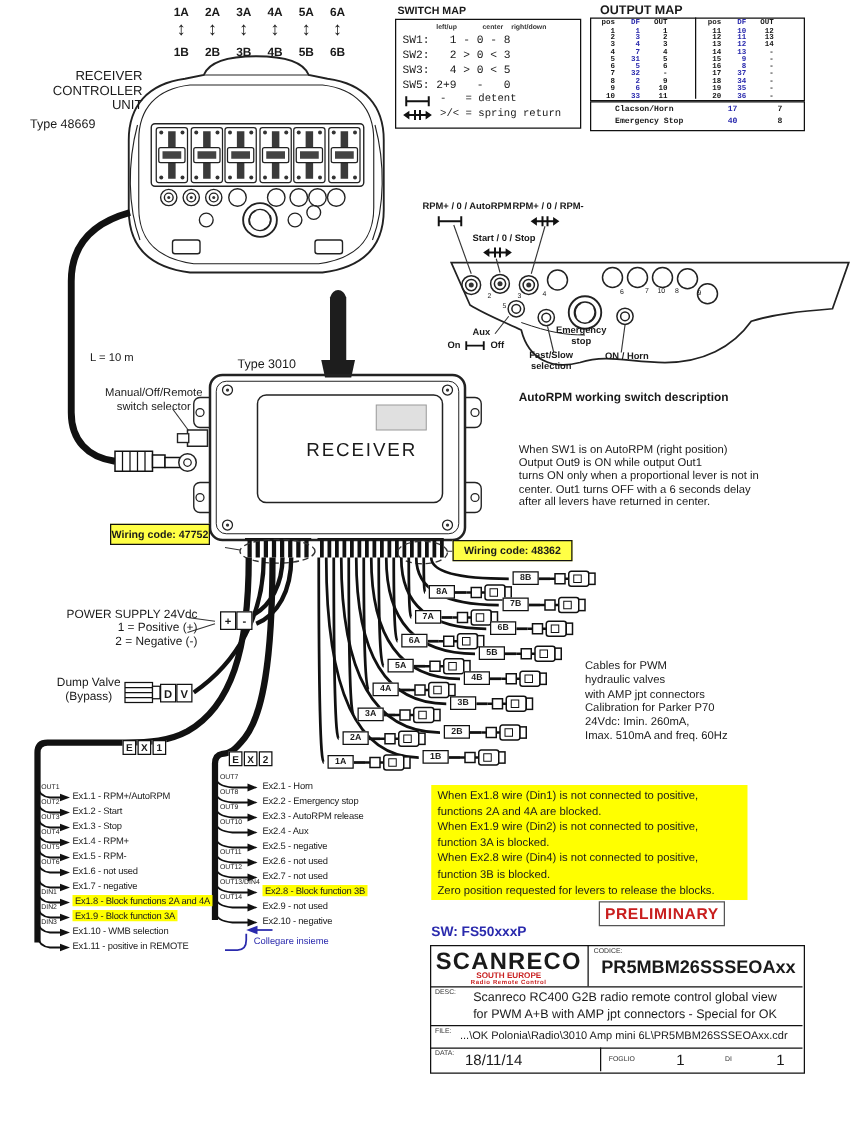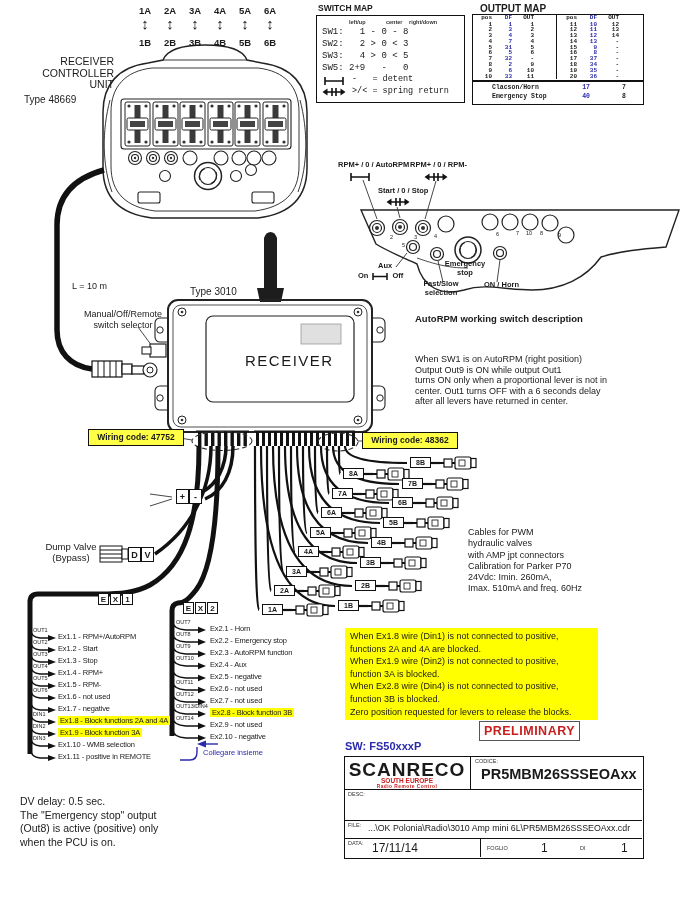--- a/index.html
+++ b/index.html
@@ -585,23 +585,26 @@
   <span class="abs num" style="left:540px;top:230px">8</span>
   <span class="abs num" style="left:558px;top:232px">9</span>
 
   <span class="abs b nw" style="left:415px;top:313px;font-size:9.5px">AutoRPM working switch description</span>
   <div class="abs pre" style="left:415px;top:354px;font-size:9px;line-height:10.5px">When SW1 is on AutoRPM (right position)
 Output Out9 is ON while output Out1
 turns ON only when a proportional lever is not in
 center. Out1 turns OFF with a 6 seconds delay
 after all levers have returned in center.</div>
 
-  <div class="abs wc" style="left:88px;top:429px;width:96px;height:17px">Wiring code: 47752</div>
+  <div class="abs wc" style="left:88px;top:419px;width:80px;height:17px">Wiring code: 47752</div>
   <div class="abs wc" style="left:362px;top:432px;width:96px;height:17px">Wiring code: 48362</div>
 
+  <div class="abs pre rgt" style="left:28px;top:486px;width:130px;font-size:9.5px;line-height:11px">POWER SUPPLY 24Vdc
+1 = Positive (+)
+2 = Negative (-)</div>
   <span class="abs conn" style="left:176px;top:489px">+</span>
   <span class="abs conn" style="left:189px;top:489px">-</span>
   <div class="abs pre ctr" style="left:43px;top:541px;width:56px;font-size:9.5px;line-height:11px">Dump Valve
 (Bypass)</div>
   <span class="abs conn" style="left:128px;top:547px">D</span>
   <span class="abs conn" style="left:141px;top:547px">V</span>
 
   <div class="abs pre" style="left:468px;top:527px;font-size:9px;line-height:11.3px">Cables for PWM
 hydraulic valves
 with AMP jpt connectors
@@ -654,21 +657,21 @@
   <span class="abs port" style="left:33px;top:735px">DIN3</span>
   <span class="abs exl" style="left:58px;top:740px">Ex1.10 - WMB selection</span>
   <span class="abs port" style="left:33px;top:747px"></span>
   <span class="abs exl" style="left:58px;top:752px">Ex1.11 - positive in REMOTE</span>
 
   <span class="abs port" style="left:176px;top:619px">OUT7</span>
   <span class="abs exl" style="left:210px;top:624px">Ex2.1 - Horn</span>
   <span class="abs port" style="left:176px;top:631px">OUT8</span>
   <span class="abs exl" style="left:210px;top:636px">Ex2.2 - Emergency stop</span>
   <span class="abs port" style="left:176px;top:643px">OUT9</span>
-  <span class="abs exl" style="left:210px;top:648px">Ex2.3 - AutoRPM function</span>
+  <span class="abs exl" style="left:210px;top:648px">Ex2.3 - AutoRPM release</span>
   <span class="abs port" style="left:176px;top:655px">OUT10</span>
   <span class="abs exl" style="left:210px;top:660px">Ex2.4 - Aux</span>
   <span class="abs port" style="left:176px;top:667px"></span>
   <span class="abs exl" style="left:210px;top:672px">Ex2.5 - negative</span>
   <span class="abs port" style="left:176px;top:679px">OUT11</span>
   <span class="abs exl" style="left:210px;top:684px">Ex2.6 - not used</span>
   <span class="abs port" style="left:176px;top:691px">OUT12</span>
   <span class="abs exl" style="left:210px;top:696px">Ex2.7 - not used</span>
   <span class="abs port" style="left:176px;top:703px">OUT13/DIN4</span>
   <span class="abs exl hl" style="left:210px;top:708px">Ex2.8 - Block function 3B</span>
@@ -696,27 +699,25 @@
   <div class="abs" style="left:344px;top:838px;width:298px;border-top:1.2px solid #111"></div>
   <div class="abs" style="left:470px;top:756px;height:33px;border-left:1.2px solid #111"></div>
   <div class="abs" style="left:480px;top:838px;height:19px;border-left:1.2px solid #111"></div>
 
   <div class="abs b ctr" style="left:346px;top:759px;width:122px;font-size:19px;letter-spacing:1px">SCANRECO</div>
   <div class="abs red b ctr" style="left:346px;top:777px;width:122px;font-size:6.5px">SOUTH EUROPE</div>
   <div class="abs red b ctr" style="left:346px;top:784px;width:122px;font-size:4.8px;letter-spacing:0.5px">Radio Remote Control</div>
   <span class="abs tlabel" style="left:475px;top:758px">CODICE:</span>
   <span class="abs b nw" style="left:481px;top:766px;font-size:14.5px">PR5MBM26SSSEOAxx</span>
   <span class="abs tlabel" style="left:348px;top:791px">DESC:</span>
+  <div class="abs pre ctr" style="left:360px;top:792px;width:280px;font-size:10px;line-height:13px">Scanreco RC400 G2B radio remote control global view
+for PWM A+B with AMP jpt connectors - Special for OK</div>
   <span class="abs tlabel" style="left:348px;top:822px">FILE:</span>
   <span class="abs nw" style="left:368px;top:823px;font-size:8.8px">...\OK Polonia\Radio\3010 Amp mini 6L\PR5MBM26SSSEOAxx.cdr</span>
   <span class="abs tlabel" style="left:348px;top:840px">DATA:</span>
-  <span class="abs" style="left:372px;top:841px;font-size:12px">17/11/14</span>
+  <span class="abs" style="left:372px;top:841px;font-size:12px">18/11/14</span>
   <span class="abs tlabel" style="left:487px;top:845px">FOGLIO</span>
   <span class="abs" style="left:541px;top:841px;font-size:12px">1</span>
   <span class="abs tlabel" style="left:580px;top:845px">DI</span>
   <span class="abs" style="left:621px;top:841px;font-size:12px">1</span>
 
-  <div class="abs pre" style="left:20px;top:795px;font-size:10.5px;line-height:13.5px">DV delay: 0.5 sec.
-The "Emergency stop" output
-(Out8) is active (positive) only
-when the PCU is on.</div>
 
 </div>
 
 </body></html>

